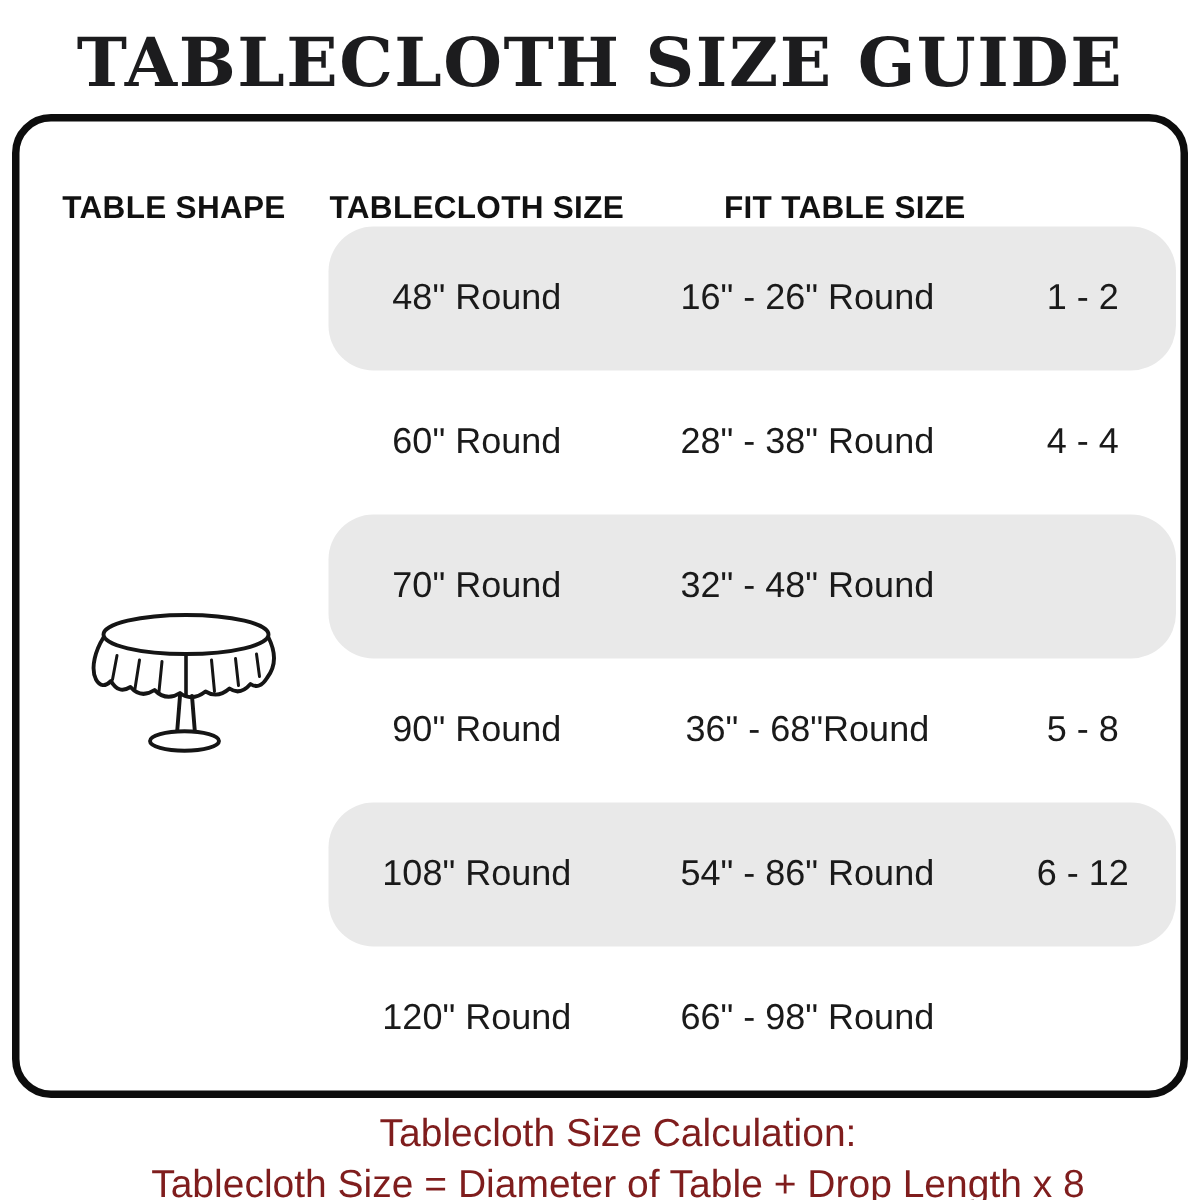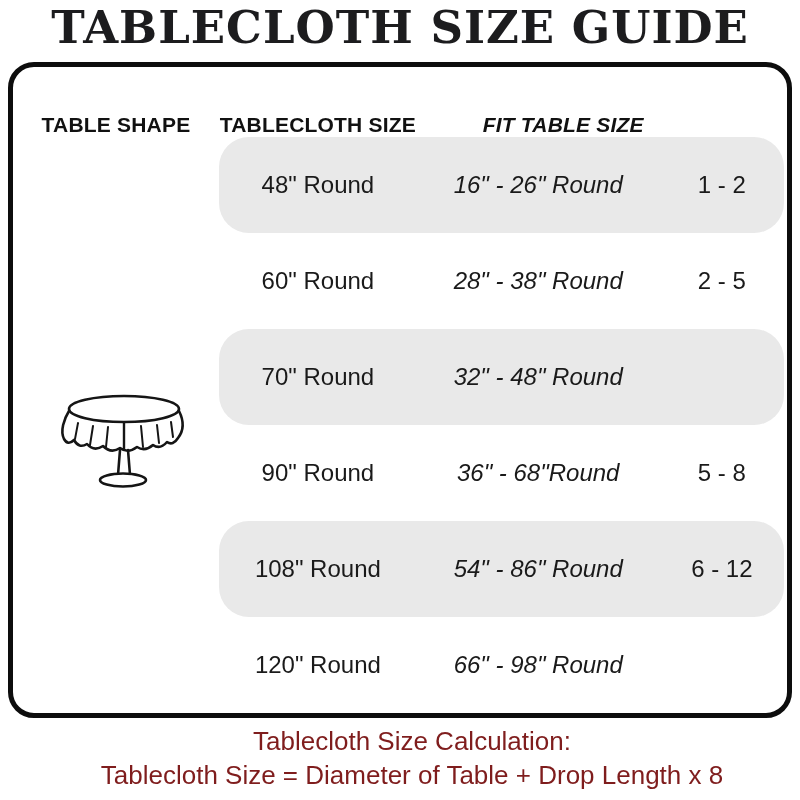--- a/index.html
+++ b/index.html
@@ -12,21 +12,21 @@
     font-family: "Liberation Sans", sans-serif;
     color: #161616;
   }
   .page {
     width: 800px;
     height: 800px;
     position: relative;
   }
   .title {
     margin: 0;
-    padding-top: 2px;
+    padding-top: 16px;
     text-align: center;
     font-family: "DejaVu Serif", serif;
     font-weight: 700;
     font-size: 45px;
     line-height: 52px;
     letter-spacing: 1px;
     color: #1c1c1e;
     white-space: nowrap;
   }
   .panel {
@@ -52,21 +52,21 @@
     text-align: center;
   }
   .band-cols {
     flex: 1;
     display: flex;
     margin-right: 3px;
     align-items: center;
     gap: 25px;
   }
   .c2 { width: 35%; text-align: center; }
-  .c3 { width: 43%; text-align: center; font-style: italic; }
+  .c3 { width: 43%; text-align: center; }
   .c4 { width: 22%; text-align: center; }
   .row {
     display: flex;
     align-items: stretch;
     height: 96px;
   }
   .row .band {
     flex: 1;
     margin-right: 3px;
     display: flex;
@@ -118,21 +118,21 @@
         <div class="c3">16" - 26" Round</div>
         <div class="c4">1 - 2</div>
       </div>
     </div>
 
     <div class="row">
       <div class="shape-col"></div>
       <div class="band">
         <div class="c2">60" Round</div>
         <div class="c3">28" - 38" Round</div>
-        <div class="c4">2 - 5</div>
+        <div class="c4">4 - 4</div>
       </div>
     </div>
 
     <div class="row shaded">
       <div class="shape-col"></div>
       <div class="band">
         <div class="c2">70" Round</div>
         <div class="c3">32" - 48" Round</div>
       </div>
     </div>

